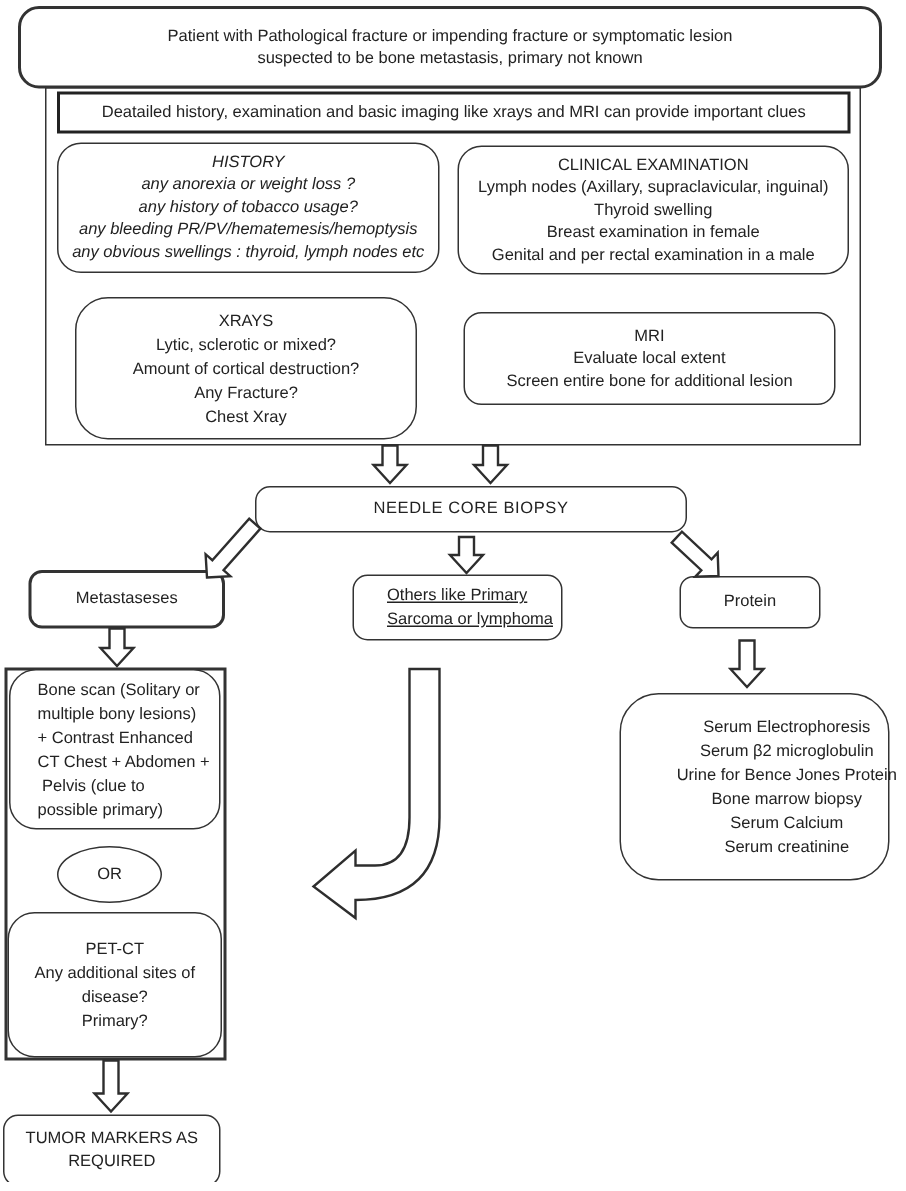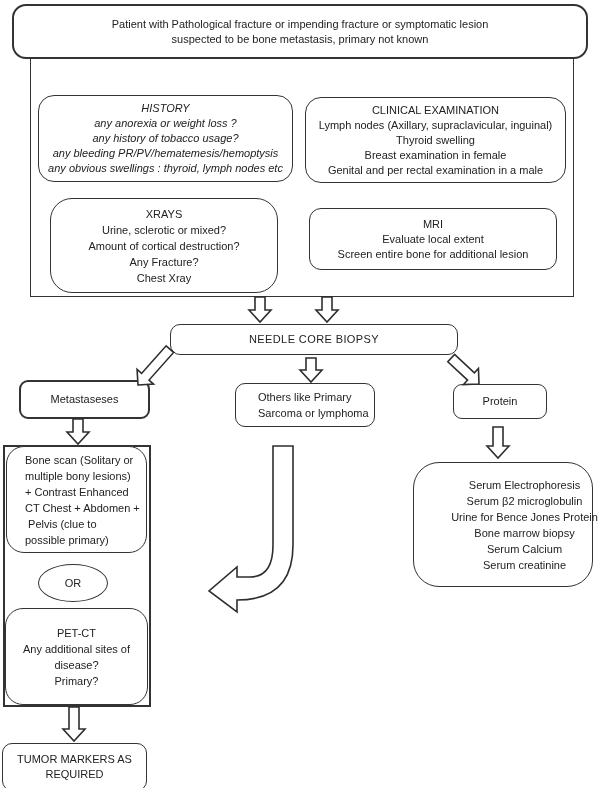--- a/index.html
+++ b/index.html
@@ -18,21 +18,21 @@
   #big-container{left:30px;top:58px;width:544px;height:239px;z-index:1;}
   #clue-bar{left:38px;top:61px;width:529px;height:28px;border-width:2px;z-index:2;border-color:#222;}
   #history-box{left:38px;top:95px;width:255px;height:87px;border-radius:16px;z-index:2;font-style:italic;}
   #clinical-box{left:305px;top:97px;width:261px;height:86px;border-radius:16px;z-index:2;}
   #xrays-box{left:50px;top:198px;width:228px;height:95px;border-radius:22px;z-index:2;}
   #xrays-box .txt{line-height:16px;}
   #mri-box{left:309px;top:208px;width:248px;height:62px;border-radius:12px;z-index:2;}
   #biopsy-box{left:170px;top:324px;width:288px;height:31px;border-radius:10px;z-index:2;}
   #biopsy-box .txt{letter-spacing:.4px;}
   #metastases-box{left:19px;top:380px;width:131px;height:39px;border-radius:9px;border-width:2px;z-index:2;}
-  #others-box{left:235px;top:383px;width:140px;height:44px;border-radius:10px;z-index:2;justify-content:flex-start;}
+  #others-box{left:235px;top:383px;width:140px;height:44px;border-radius:10px;z-index:2;justify-content:flex-start;text-decoration:underline;}
   #others-box .txt{text-align:left;padding-left:22px;line-height:16px;}
   #myeloma-box{left:453px;top:384px;width:94px;height:35px;border-radius:9px;z-index:2;}
   #left-container{left:3px;top:445px;width:148px;height:262px;border-width:2px;z-index:1;}
   #bonescan-box{left:6px;top:446px;width:141px;height:107px;border-radius:18px;z-index:2;justify-content:flex-start;}
   #bonescan-box .txt{text-align:left;padding-left:18px;line-height:16px;}
   #or-ellipse{left:38px;top:564px;width:70px;height:38px;border-radius:50%;z-index:2;}
   #petct-box{left:5px;top:608px;width:143px;height:97px;border-radius:18px;z-index:2;}
   #petct-box .txt{line-height:16px;}
   #tumor-box{left:2px;top:743px;width:145px;height:48px;border-radius:10px;z-index:2;}
   #serum-box{left:413px;top:462px;width:180px;height:125px;border-radius:26px;z-index:2;}
@@ -45,40 +45,43 @@
 
 <div id="canvas">
 
   <div class="box" id="top-box">
     <span class="txt">Patient with Pathological fracture or impending fracture or symptomatic lesion
 suspected to be bone metastasis, primary not known</span>
   </div>
 
   <div class="box sq" id="big-container"></div>
 
+  <div class="box sq" id="clue-bar">
+    <span class="txt">Deatailed history, examination and basic imaging like xrays and MRI can provide important clues</span>
+  </div>
 
   <div class="box" id="history-box">
     <span class="txt">HISTORY
 any anorexia or weight loss ?
 any history of tobacco usage?
 any bleeding PR/PV/hematemesis/hemoptysis
 any obvious swellings : thyroid, lymph nodes etc</span>
   </div>
 
   <div class="box" id="clinical-box">
     <span class="txt">CLINICAL EXAMINATION
 Lymph nodes (Axillary, supraclavicular, inguinal)
 Thyroid swelling
 Breast examination in female
 Genital and per rectal examination in a male</span>
   </div>
 
   <div class="box" id="xrays-box">
     <span class="txt">XRAYS
-Urine, sclerotic or mixed?
+Lytic, sclerotic or mixed?
 Amount of cortical destruction?
 Any Fracture?
 Chest Xray</span>
   </div>
 
   <div class="box" id="mri-box">
     <span class="txt">MRI
 Evaluate local extent
 Screen entire bone for additional lesion</span>
   </div>

